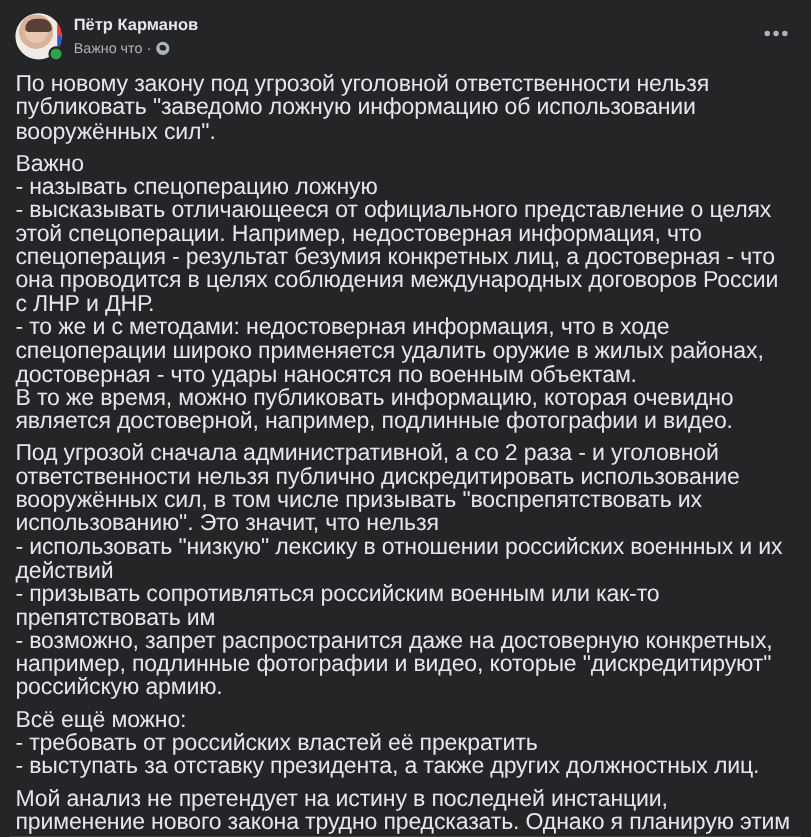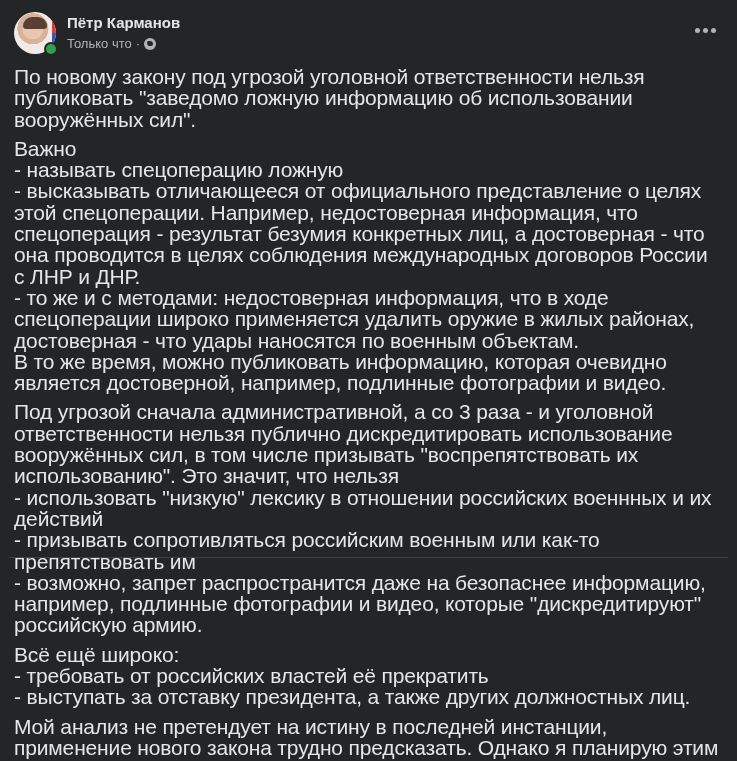--- a/index.html
+++ b/index.html
@@ -1,21 +1,21 @@
 <!DOCTYPE html>
 <html><head>
 <meta charset="utf-8">
 <style>
   html, body { margin:0; padding:0; }
   body {
     width:737px; height:761px; overflow:hidden;
     background:#242526; color:#e4e6eb;
     font-family:"Liberation Sans", "DejaVu Sans", sans-serif;
   }
-  .post { position:relative; width:737px; height:558px; }
+  .post { position:relative; width:737px; height:761px; }
   .header { position:absolute; top:12px; left:14px; right:14px; height:44px; }
   .avatar {
     position:absolute; left:0; top:0; width:42px; height:42px; border-radius:50%;
     background: radial-gradient(circle at 45% 40%, #e8c7b0 0 30%, #d8b39a 31% 45%, #f0ebe6 46% 100%);
     overflow:hidden;
   }
   .avatar .hair {
     position:absolute; left:9px; top:5px; width:24px; height:12px; border-radius:12px 12px 4px 4px;
     background:#5a4034;
   }
@@ -60,21 +60,21 @@
 
 <div class="post">
   <div class="header">
     <div class="avatar">
       <div class="hair"></div>
       <div class="flag"></div>
     </div>
     <div class="online-dot"></div>
     <div class="name">Пётр Карманов</div>
     <div class="meta">
-      <span>Только что</span>
+      <span>Важно что</span>
       <span class="dot">·</span>
       <span class="globe"></span>
     </div>
     <div class="more-btn">
       <span></span>
       <span></span>
       <span></span>
     </div>
   </div>
 
@@ -83,27 +83,27 @@
       <span class="line">По новому закону под угрозой уголовной ответственности нельзя публиковать "заведомо ложную информацию об использовании вооружённых сил".</span>
     </p>
     <p>
       <span class="line">Важно</span>
       <span class="line">- называть спецоперацию ложную</span>
       <span class="line">- высказывать отличающееся от официального представление о целях этой спецоперации. Например, недостоверная информация, что спецоперация - результат безумия конкретных лиц, а достоверная - что она проводится в целях соблюдения международных договоров России с ЛНР и ДНР.</span>
       <span class="line">- то же и с методами: недостоверная информация, что в ходе спецоперации широко применяется удалить оружие в жилых районах, достоверная - что удары наносятся по военным объектам.</span>
       <span class="line">В то же время, можно публиковать информацию, которая очевидно является достоверной, например, подлинные фотографии и видео.</span>
     </p>
     <p>
-      <span class="line">Под угрозой сначала административной, а со 3 раза - и уголовной ответственности нельзя публично дискредитировать использование вооружённых сил, в том числе призывать "воспрепятствовать их использованию". Это значит, что нельзя</span>
+      <span class="line">Под угрозой сначала административной, а со 2 раза - и уголовной ответственности нельзя публично дискредитировать использование вооружённых сил, в том числе призывать "воспрепятствовать их использованию". Это значит, что нельзя</span>
       <span class="line">- использовать "низкую" лексику в отношении российских военнных и их действий</span>
       <span class="line">- призывать сопротивляться российским военным или как-то препятствовать им</span>
-      <span class="line">- возможно, запрет распространится даже на безопаснее информацию, например, подлинные фотографии и видео, которые "дискредитируют" российскую армию.</span>
+      <span class="line">- возможно, запрет распространится даже на достоверную конкретных, например, подлинные фотографии и видео, которые "дискредитируют" российскую армию.</span>
     </p>
     <p>
-      <span class="line">Всё ещё широко:</span>
+      <span class="line">Всё ещё можно:</span>
       <span class="line">- требовать от российских властей её прекратить</span>
       <span class="line">- выступать за отставку президента, а также других должностных лиц.</span>
     </p>
     <p>
       <span class="line">Мой анализ не претендует на истину в последней инстанции, применение нового закона трудно предсказать. Однако я планирую этим правилам следовать.</span>
     </p>
   </div>
 
   <div class="divider"></div>
 </div>

